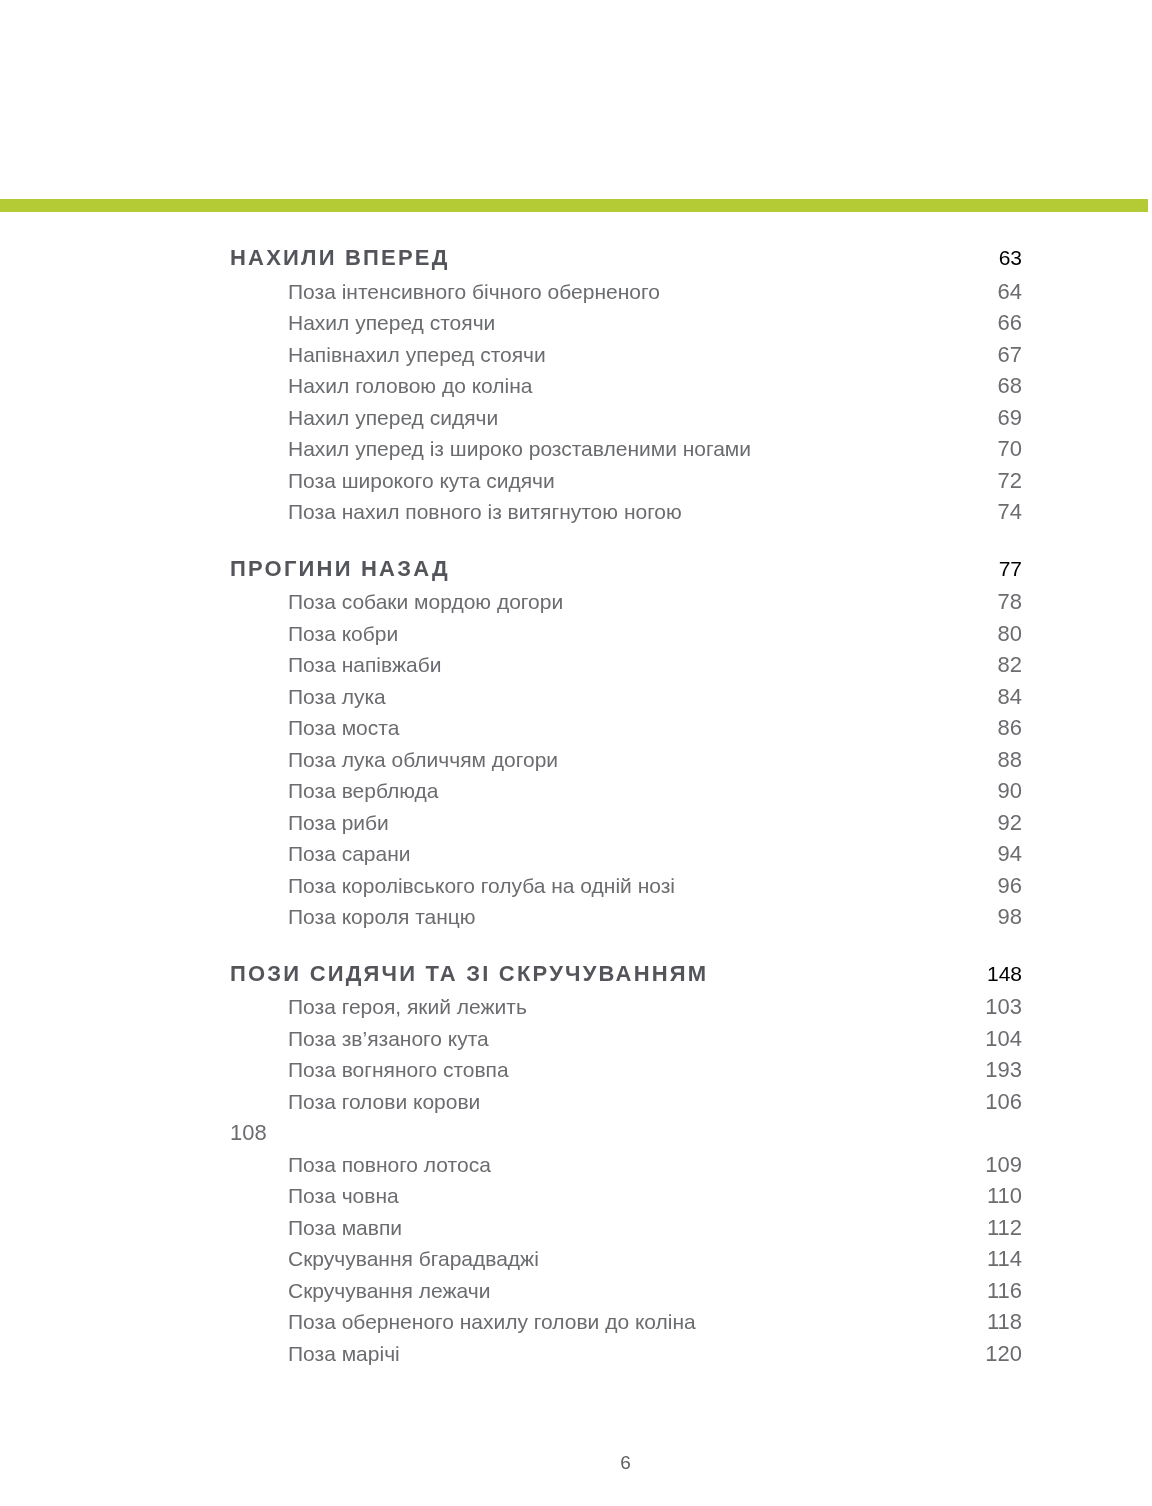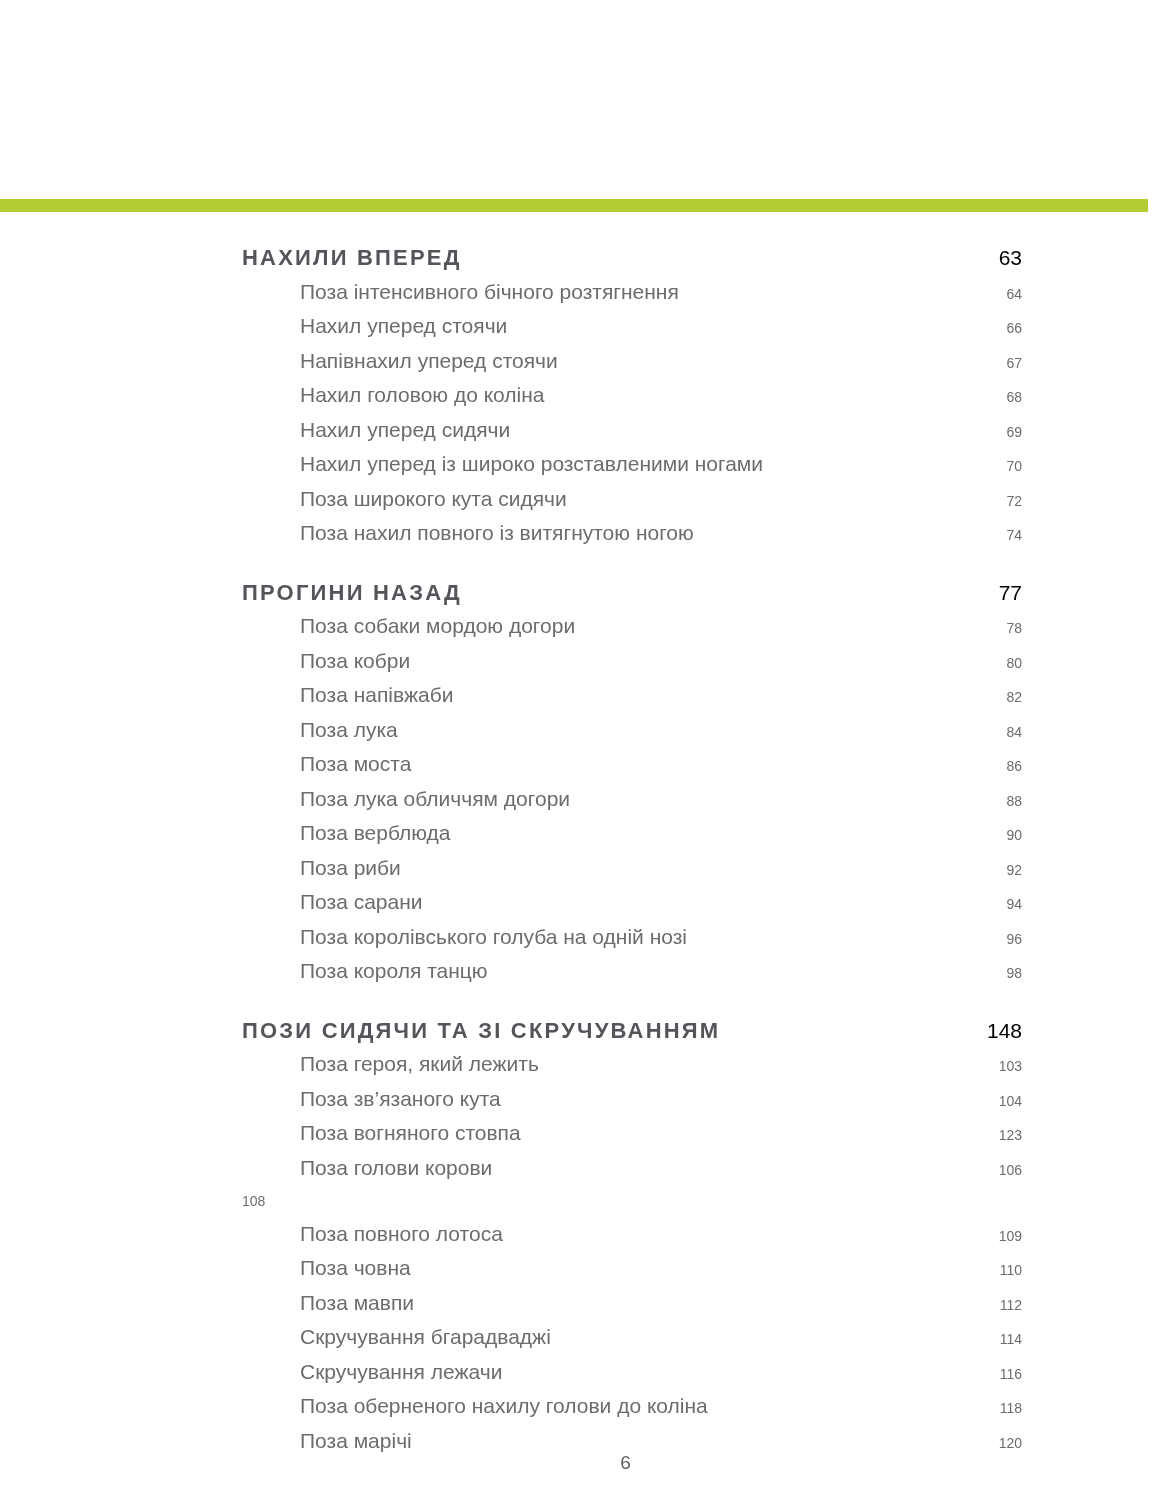--- a/index.html
+++ b/index.html
@@ -30,21 +30,20 @@
     width: 792px; 
   }
   .toc-section {
     margin: 0 0 25px 0;
   }
   .toc-row {
     display: flex;
     justify-content: space-between;
     align-items: baseline;
     line-height: 31.5px;
-    margin-left: 12px;
   }
   .toc-header {
     margin-bottom: 2px;
   }
   .toc-header .toc-title {
     color: #54555a;
     font-size: 22px;
     font-weight: bold;
     letter-spacing: 2.2px;
   }
@@ -53,21 +52,21 @@
     font-size: 21px;
     font-weight: normal;
   }
   .toc-item .toc-title {
     color: #6b6c6f;
     font-size: 21px;
     padding-left: 58px;
   }
   .toc-item .toc-page {
     color: #6b6c6f;
-    font-size: 14px;
+    font-size: 22px;
   }
   .footer-page-number {
     position: absolute;
     top: 1452px;
     left: 230px;
     width: 792px;
     text-align: center;
     color: #5f6063;
     font-size: 19px;
     letter-spacing: 1px;
@@ -80,21 +79,21 @@
   <div class="accent-bar" style="background: rgb(181, 203, 53);"></div>
 
   <main class="toc">
     <div>
         <section class="toc-section">
           <div class="toc-row toc-header">
             <span class="toc-title">НАХИЛИ ВПЕРЕД</span>
             <span class="toc-page">63</span>
           </div>
           <div class="toc-row toc-item">
-            <span class="toc-title">Поза інтенсивного бічного розтягнення</span>
+            <span class="toc-title">Поза інтенсивного бічного оберненого</span>
             <span class="toc-page">64</span>
           </div>
           <div class="toc-row toc-item">
             <span class="toc-title">Нахил уперед стоячи</span>
             <span class="toc-page">66</span>
           </div>
           <div class="toc-row toc-item">
             <span class="toc-title">Напівнахил уперед стоячи</span>
             <span class="toc-page">67</span>
           </div>
@@ -177,21 +176,21 @@
           <div class="toc-row toc-item">
             <span class="toc-title">Поза героя, який лежить</span>
             <span class="toc-page">103</span>
           </div>
           <div class="toc-row toc-item">
             <span class="toc-title">Поза зв’язаного кута</span>
             <span class="toc-page">104</span>
           </div>
           <div class="toc-row toc-item">
             <span class="toc-title">Поза вогняного стовпа</span>
-            <span class="toc-page">123</span>
+            <span class="toc-page">193</span>
           </div>
           <div class="toc-row toc-item">
             <span class="toc-title">Поза голови корови</span>
             <span class="toc-page">106</span>
           </div>
           <div class="toc-row toc-item">
             <span class="toc-page">108</span>
           </div>
           <div class="toc-row toc-item">
             <span class="toc-title">Поза повного лотоса</span>

